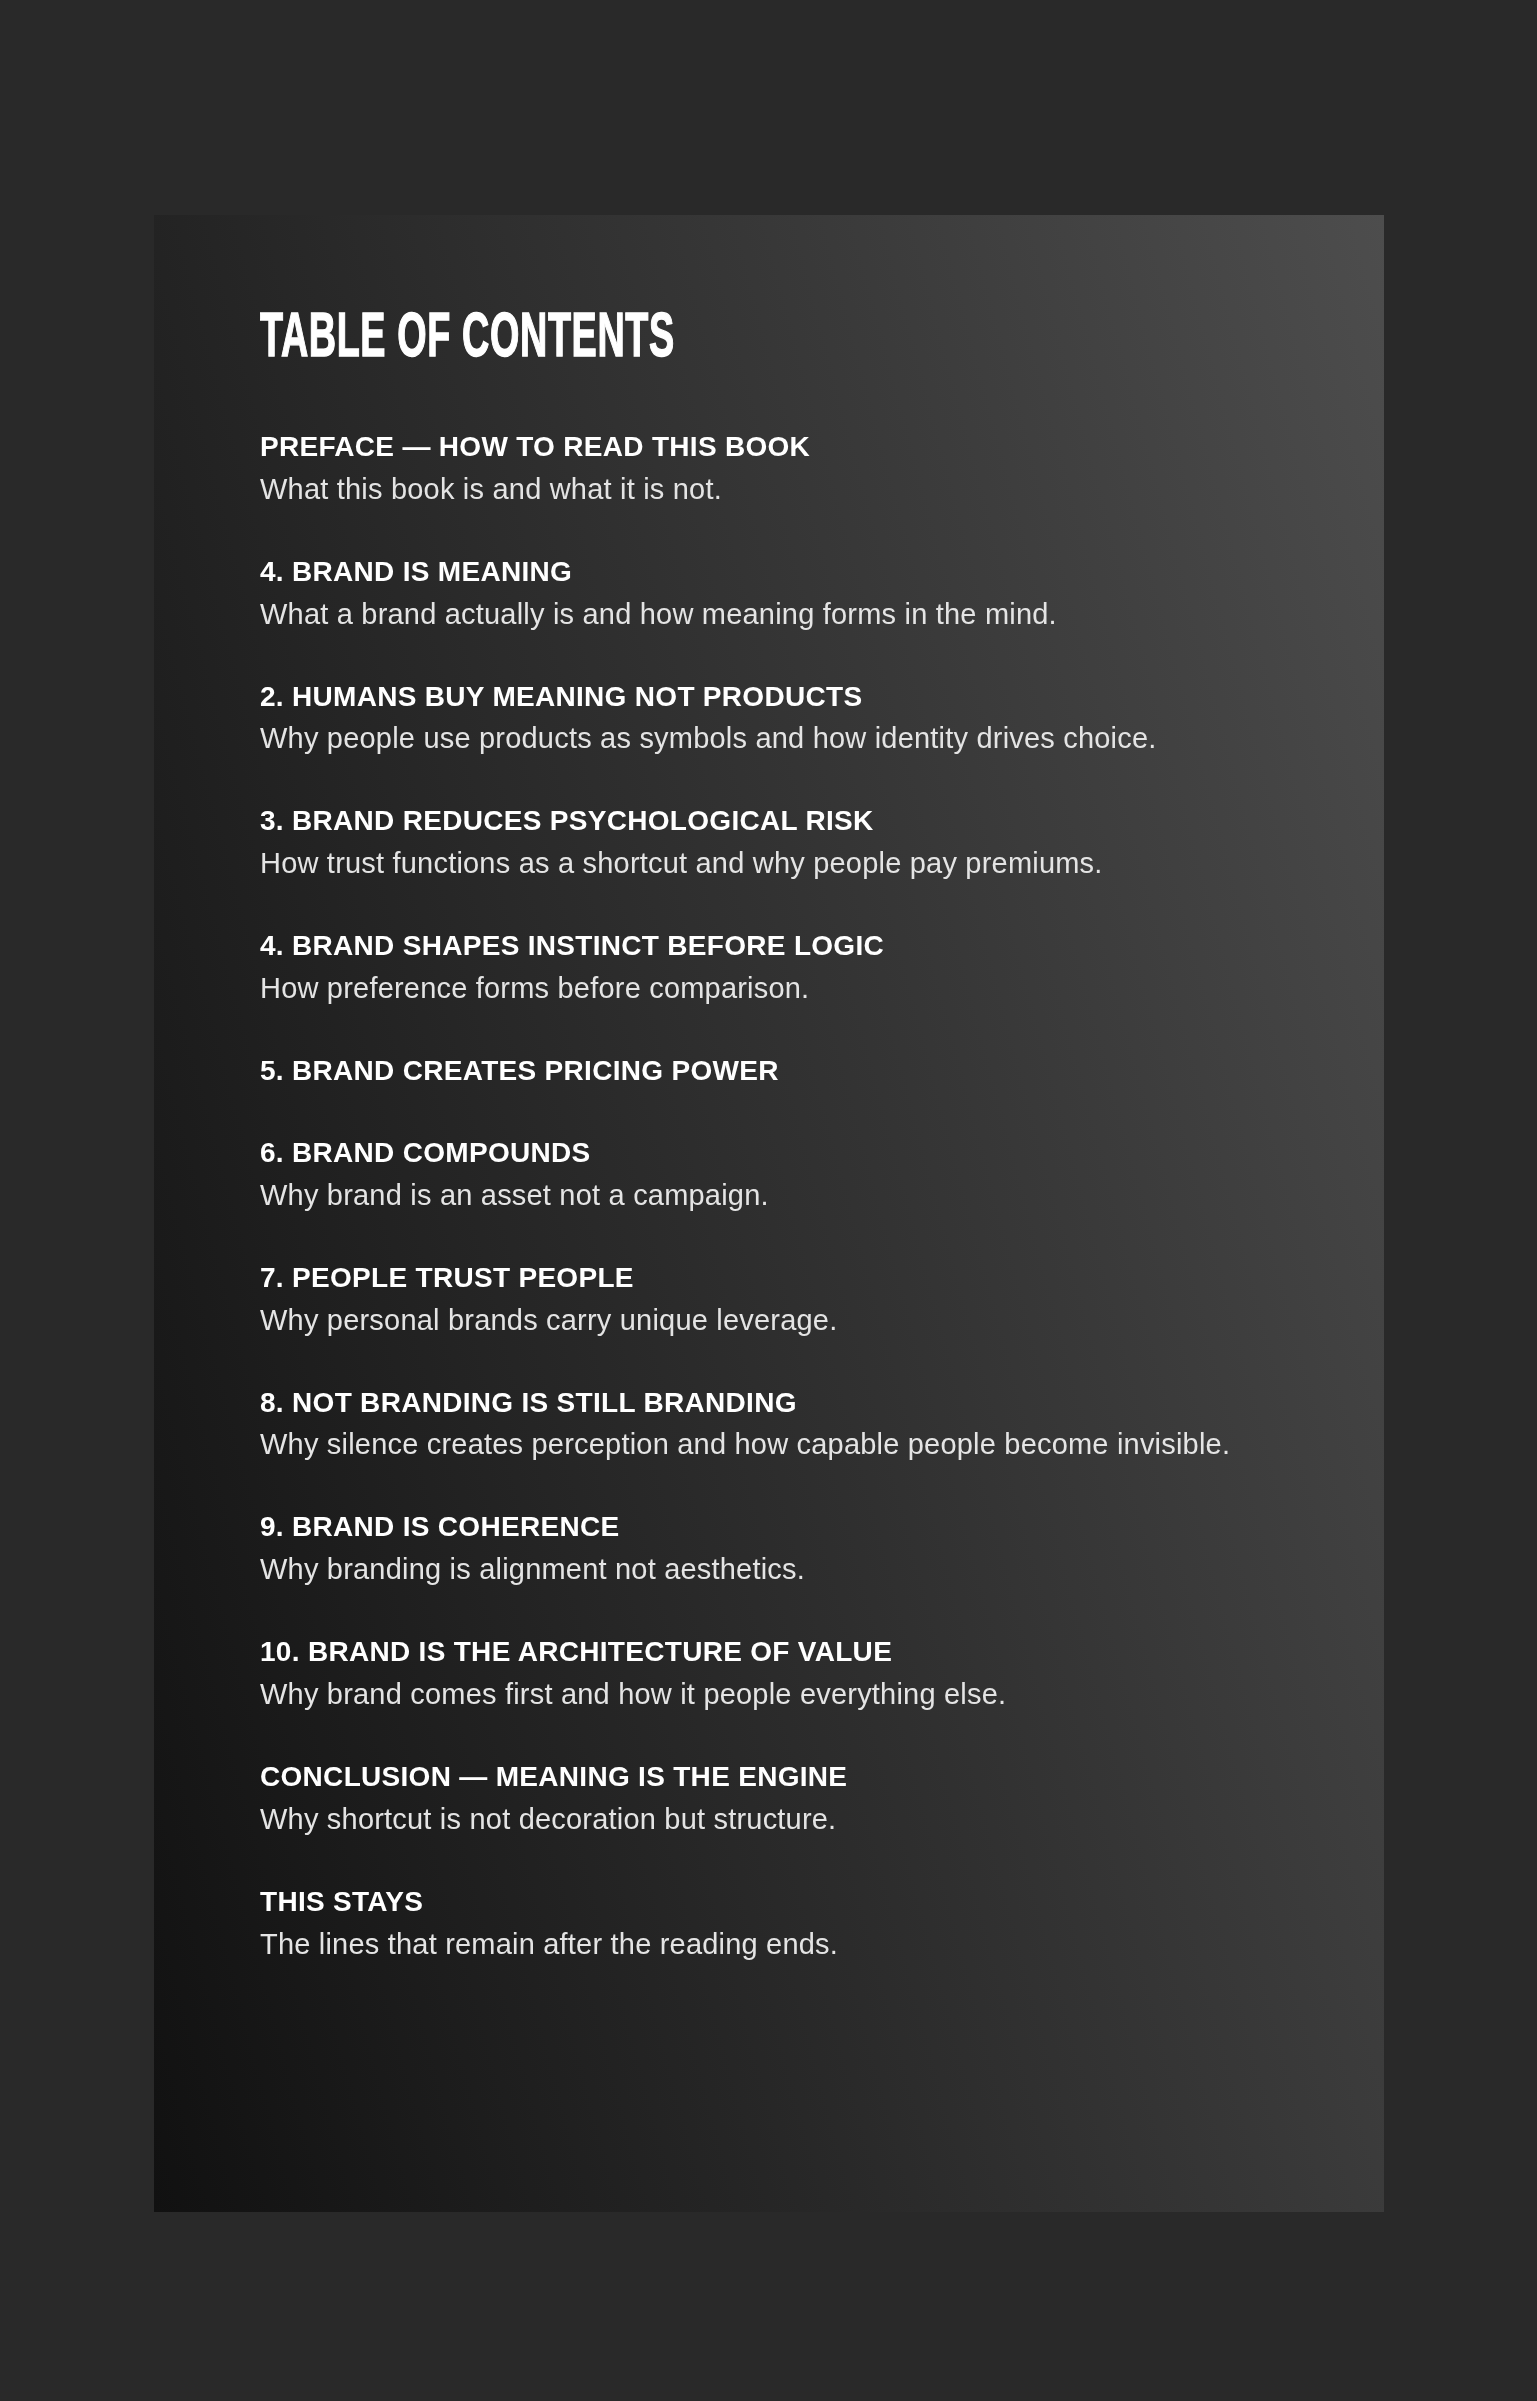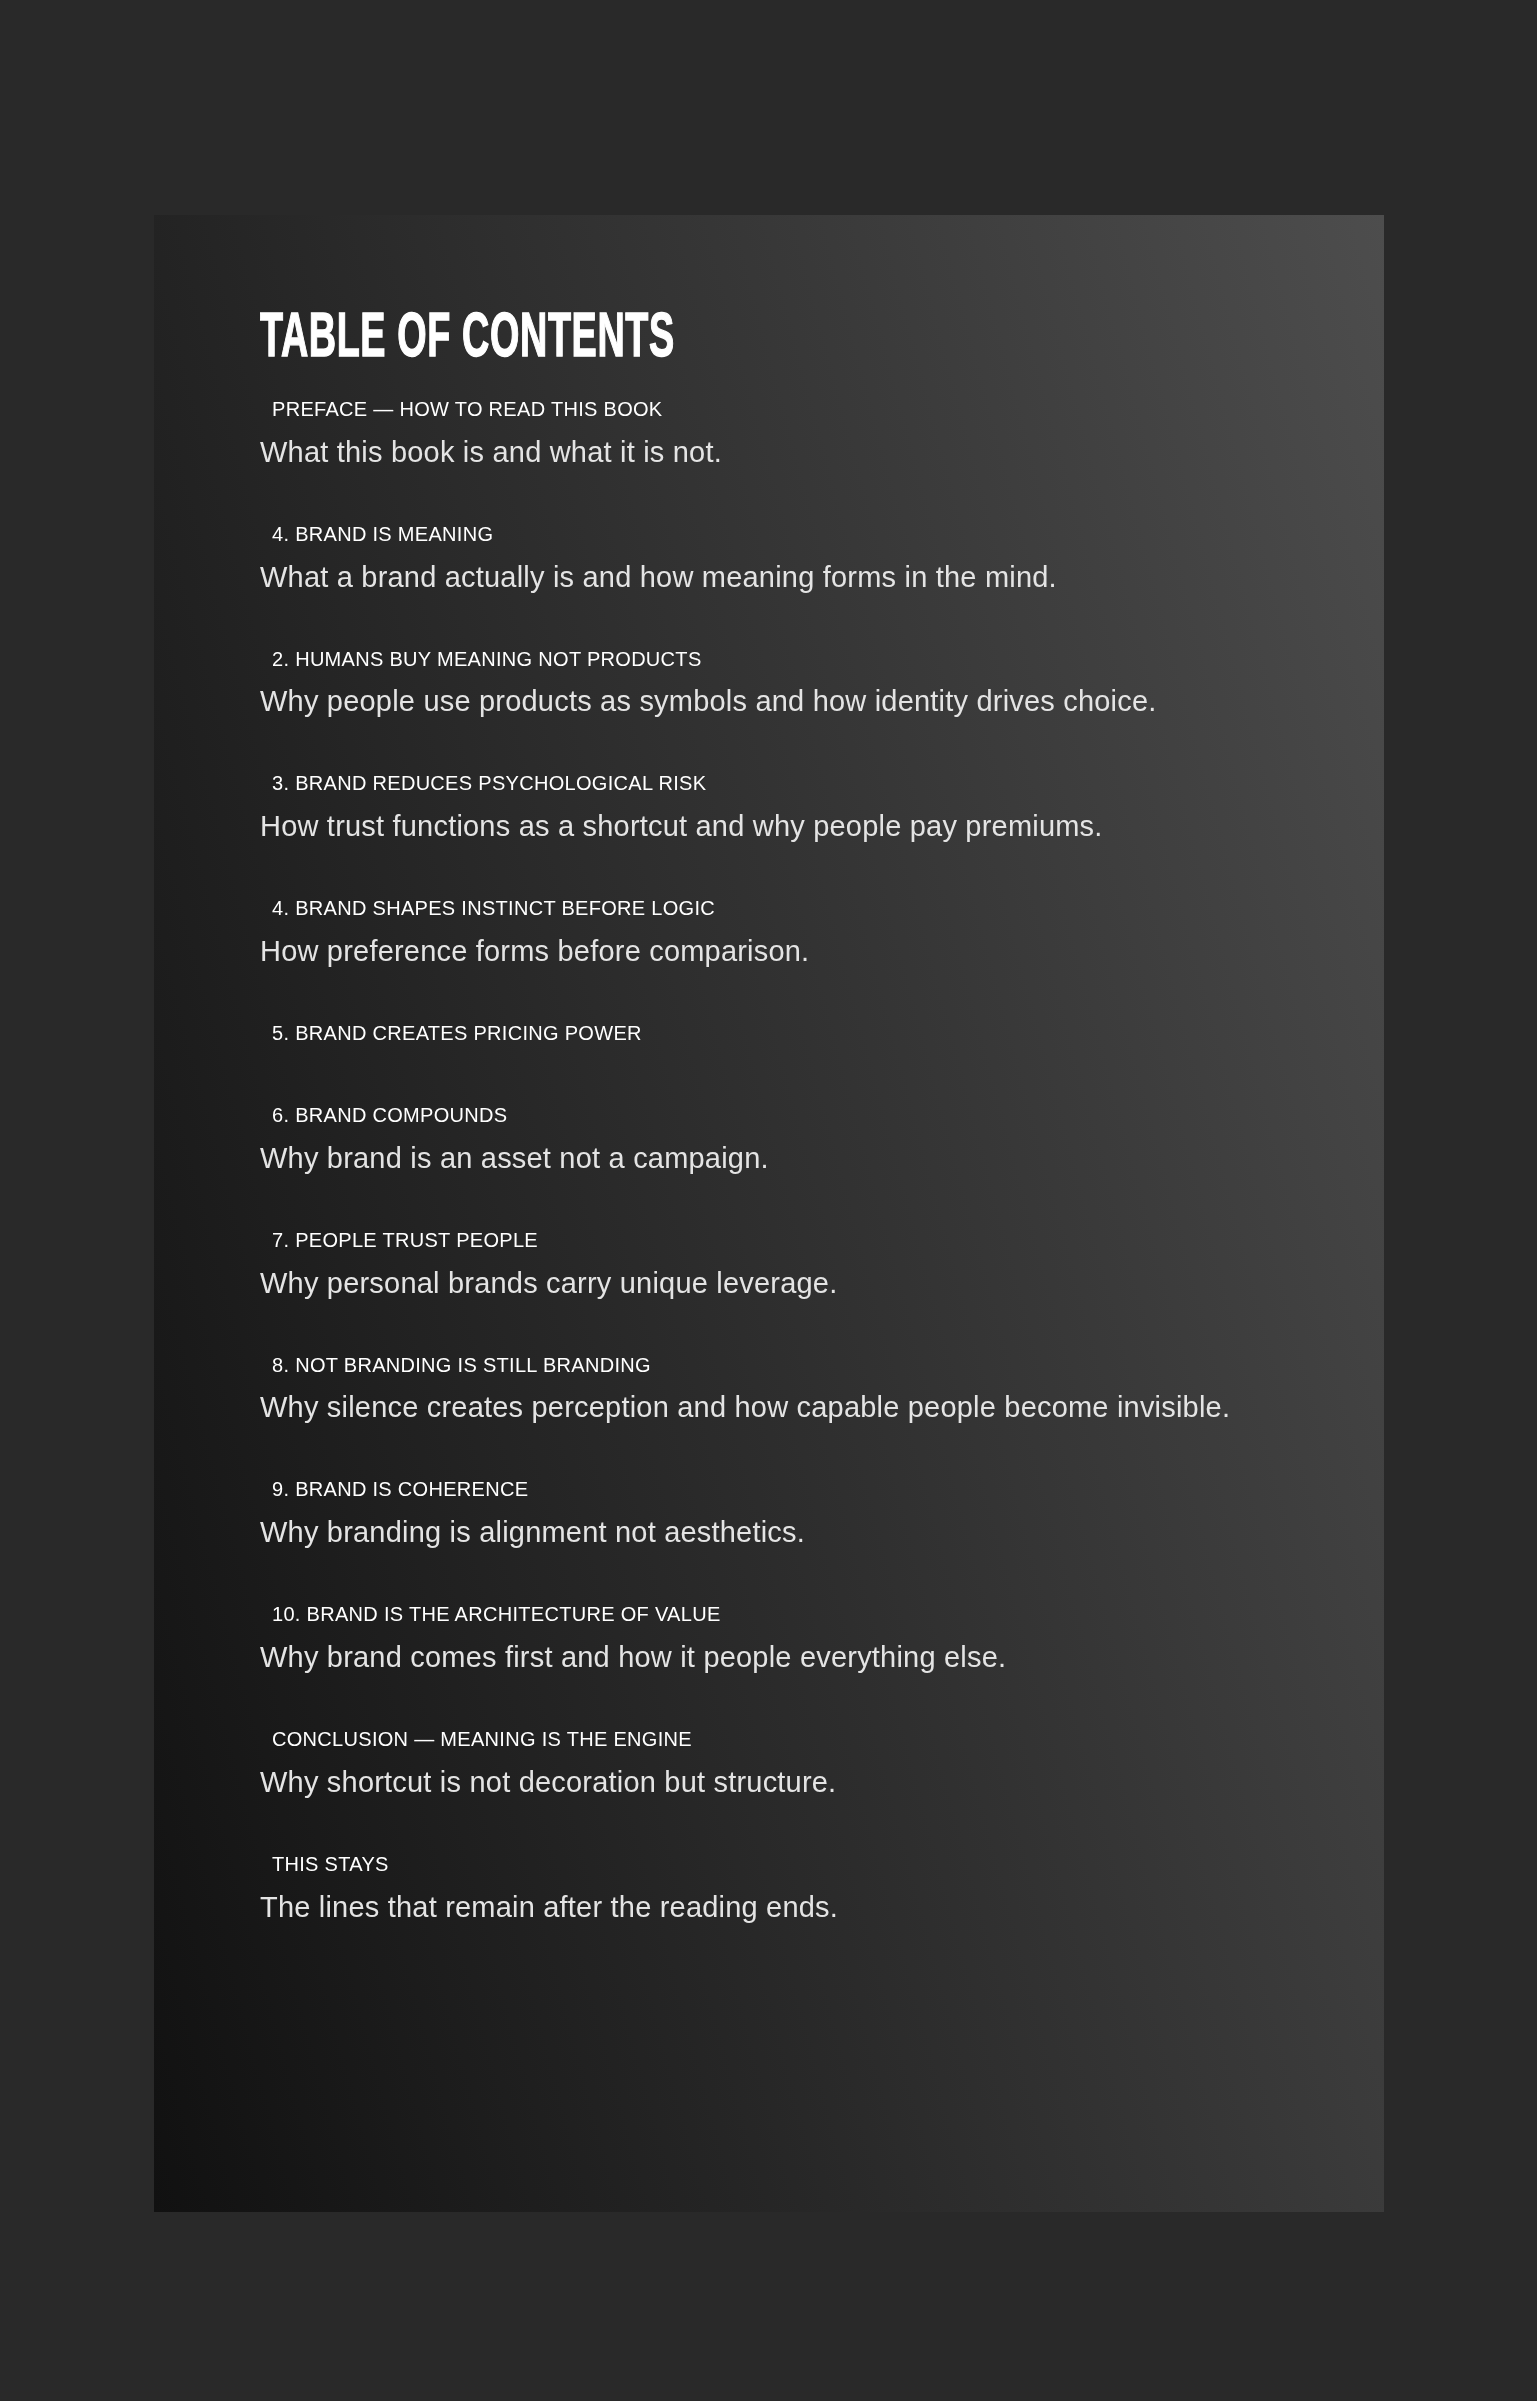--- a/index.html
+++ b/index.html
@@ -29,31 +29,30 @@
     font-size:63px;
     line-height:67px;
     font-weight:bold;
     color:var(--heading-color);
     -webkit-text-stroke:1.4px var(--heading-color);
     letter-spacing:1px;
     white-space:nowrap;
     transform:scaleX(0.60);
     transform-origin:left center;
   }
-  .title-wrap{ margin-bottom:23px; }
+  .title-wrap{ margin-bottom:60px; }
   .toc-item{ margin-bottom:45px; }
   .toc-heading{
-    font-size:20px;
+    font-size:28px;
     line-height:37px;
-    font-weight:normal;
+    font-weight:bold;
     color:var(--heading-color);
     letter-spacing:0.3px;
     margin-bottom:5.8px;
     white-space:nowrap;
-    margin-left:12px;
   }
   .toc-desc{
     font-size:29px;
     line-height:37px;
     font-weight:300;
     color:var(--desc-color);
     letter-spacing:0.2px;
     white-space:nowrap;
   }
 </style>

